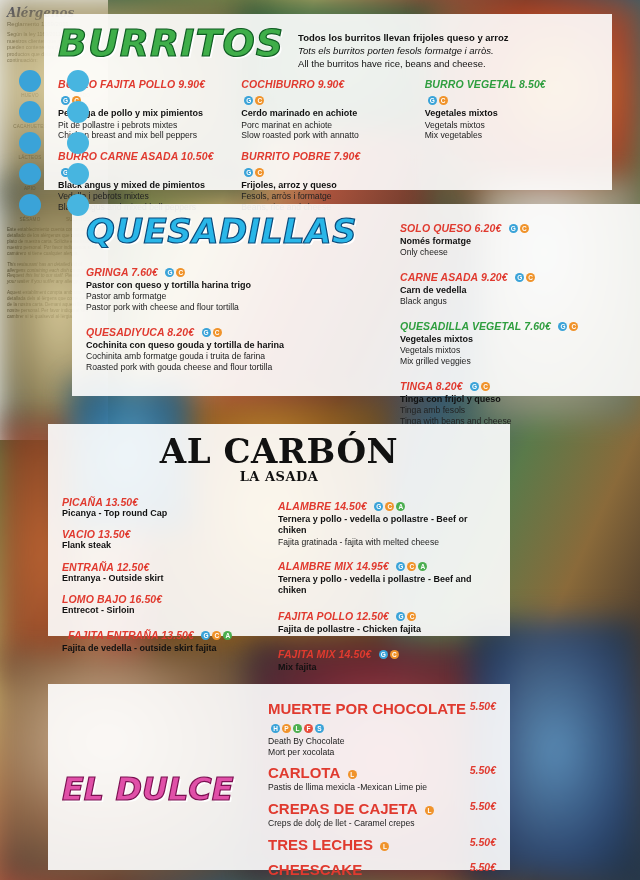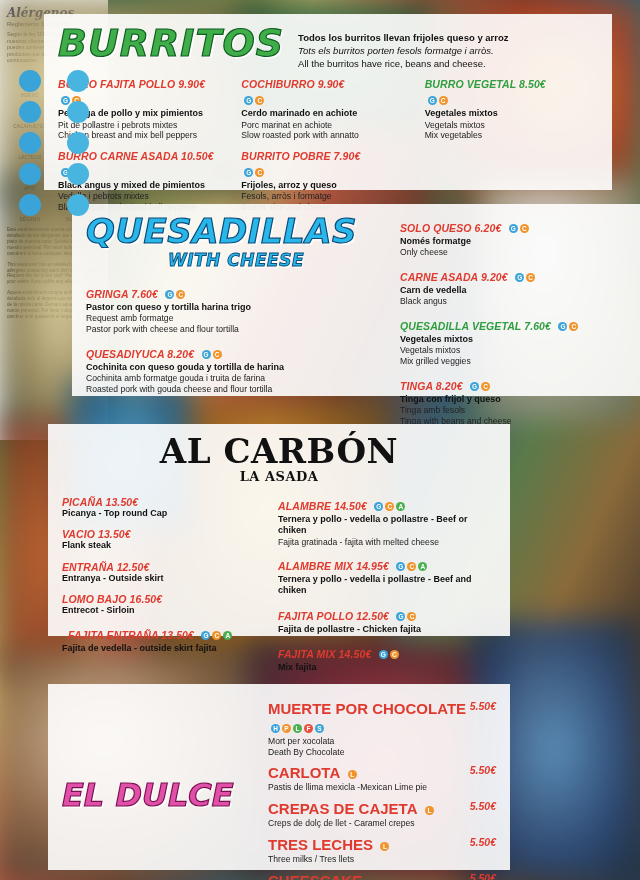--- a/index.html
+++ b/index.html
@@ -230,31 +230,30 @@
           <div class="isub3">Mix vegetables</div>
         </div>
       </div>
     </div>
   </div>
 
   <div class="panel" id="quesadillas">
     <div style="display:flex; gap:14px;">
       <div style="width:300px;">
         <div class="t-ques">QUESADILLAS</div>
-        <div class="t-ques-sub" style="text-align:center;">WITH CHEESE</div>
 
         <div style="margin-top:14px;">
           <div class="item">
             <div class="iname" style="display:inline;">GRINGA 7.60€</div>
             <span class="badges">
                 <i class="bdg">G</i>
                 <i class="bdg o">C</i>
               </span>
             <div class="isub">Pastor con queso y tortilla harina trigo</div>
-            <div class="isub2">Request amb formatge</div>
+            <div class="isub2">Pastor amb formatge</div>
             <div class="isub3">Pastor pork with cheese and flour tortilla</div>
           </div>
           <div class="item">
             <div class="iname" style="display:inline;">QUESADIYUCA  8.20€</div>
             <span class="badges">
                 <i class="bdg">G</i>
                 <i class="bdg o">C</i>
               </span>
             <div class="isub">Cochinita con queso gouda y tortilla de harina</div>
             <div class="isub2">Cochinita amb formatge gouda i truita de farina</div>
@@ -439,22 +438,22 @@
         <div class="d-row">
           <span class="d-price">5.50€</span>
           <span class="d-name">MUERTE POR  CHOCOLATE</span>
           <span class="badges">
               <i class="bdg">H</i>
               <i class="bdg o">P</i>
               <i class="bdg g">L</i>
               <i class="bdg r">F</i>
               <i class="bdg">S</i>
             </span>
+          <div class="d-sub">Death By Chocolate</div>
           <div class="d-sub">Mort per xocolata</div>
-          <div class="d-sub">Death By Chocolate</div>
         </div>
         <div class="d-row">
           <span class="d-price">5.50€</span>
           <span class="d-name">CARLOTA</span>
           <span class="badges">
               <i class="bdg o">L</i>
             </span>
           <div class="d-sub">Pastis de llima mexicla -Mexican Lime pie</div>
         </div>
         <div class="d-row">
@@ -464,21 +463,20 @@
               <i class="bdg o">L</i>
             </span>
           <div class="d-sub">Creps de dolç de llet - Caramel crepes</div>
         </div>
         <div class="d-row">
           <span class="d-price">5.50€</span>
           <span class="d-name">TRES LECHES</span>
           <span class="badges">
               <i class="bdg o">L</i>
             </span>
-          <div class="d-sub">Three milks / Tres llets</div>
         </div>
         <div class="d-row">
           <span class="d-price">5.50€</span>
           <span class="d-name">CHEESCAKE</span>
           <div class="clear"></div>
         </div>
       </div>
     </div>
   </div>
 </div>

